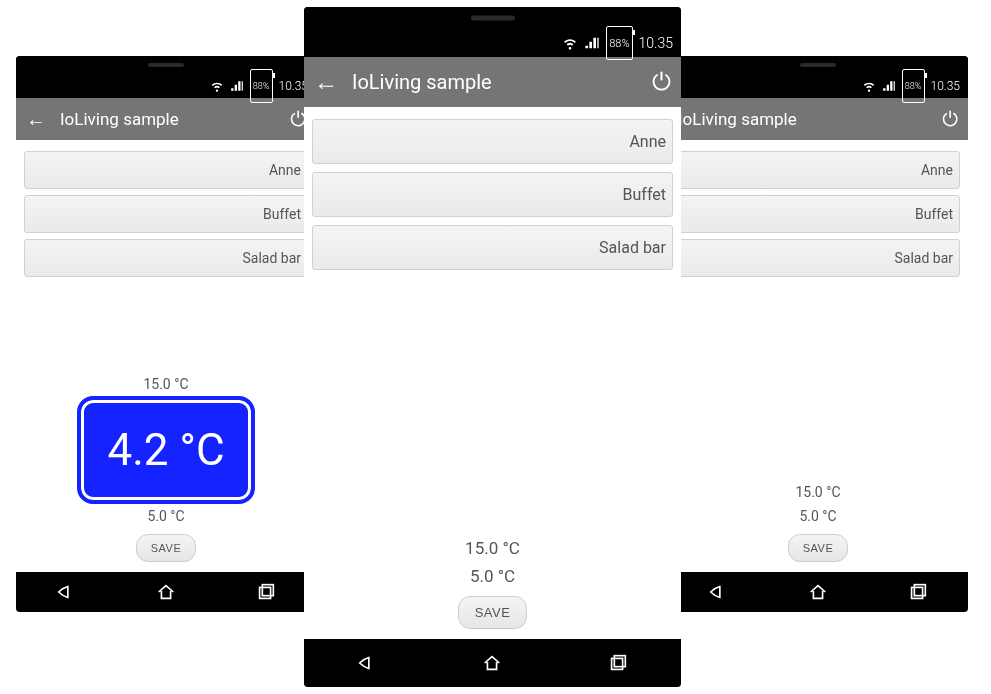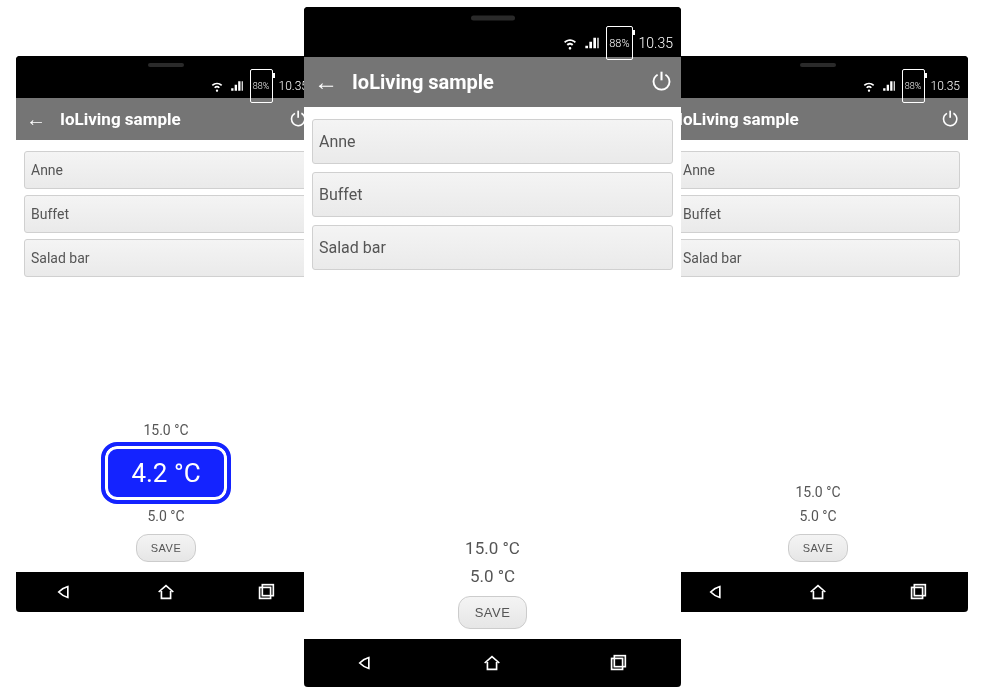--- a/index.html
+++ b/index.html
@@ -60,61 +60,61 @@
   .app-bar {
     background:#757575;
     color:#fff;
     height:42px;
     display:flex;
     align-items:center;
     padding:0 10px;
     gap:14px;
   }
   .large .app-bar { height:50px; }
-  .app-title { font-size:17px; font-weight:700; flex:1; }
+  .app-title { font-size:17px; font-weight:400; flex:1; }
   .large .app-title { font-size:20px; }
   .arrow-back, .power-btn { font-size:20px; cursor:pointer; }
   .large .arrow-back, .large .power-btn { font-size:24px; }
   .content {
     flex:1;
     background:#fff;
     display:flex;
     flex-direction:column;
     align-items:center;
     padding:8px 8px 0 8px;
   }
   .list-btn {
     width:100%;
     margin:3px 0;
     padding:10px 6px;
     background: linear-gradient(#f4f4f4,#eaeaea);
     border:1px solid #d0d0d0;
     border-radius:3px;
     color:#555;
     font-size:14px;
-    text-align:left;
+    text-align:right;
     cursor:pointer;
   }
   .large .list-btn { font-size:16px; padding:12px 6px; margin:4px 0; }
   .spacer { flex:1; }
   .limit-label { color:#555; font-size:14px; margin:4px 0; }
   .large .limit-label { font-size:17px; }
   .temp-card {
     border-radius:16px;
     padding:4px;
     display:inline-block;
     box-shadow: inset 0 0 0 3px #fff;
   }
   .temp-inner {
     border-radius:12px;
     padding:10px 24px;
     color:#fff;
     font-weight:400;
   }
-  .phone.small .temp-inner { font-size:26px; padding:8px 22px; }
+  .phone.small .temp-inner { font-size:44px; padding:20px 22px; }
   .phone.large .temp-inner { font-size:46px; padding:12px 30px; }
   .save-btn {
     margin:6px 0 10px 0;
     padding:7px 14px;
     background:linear-gradient(#f4f4f4,#e6e6e6);
     border:1px solid #ccc;
     border-radius:12px;
     color:#555;
     font-size:11px;
     letter-spacing:0.5px;

